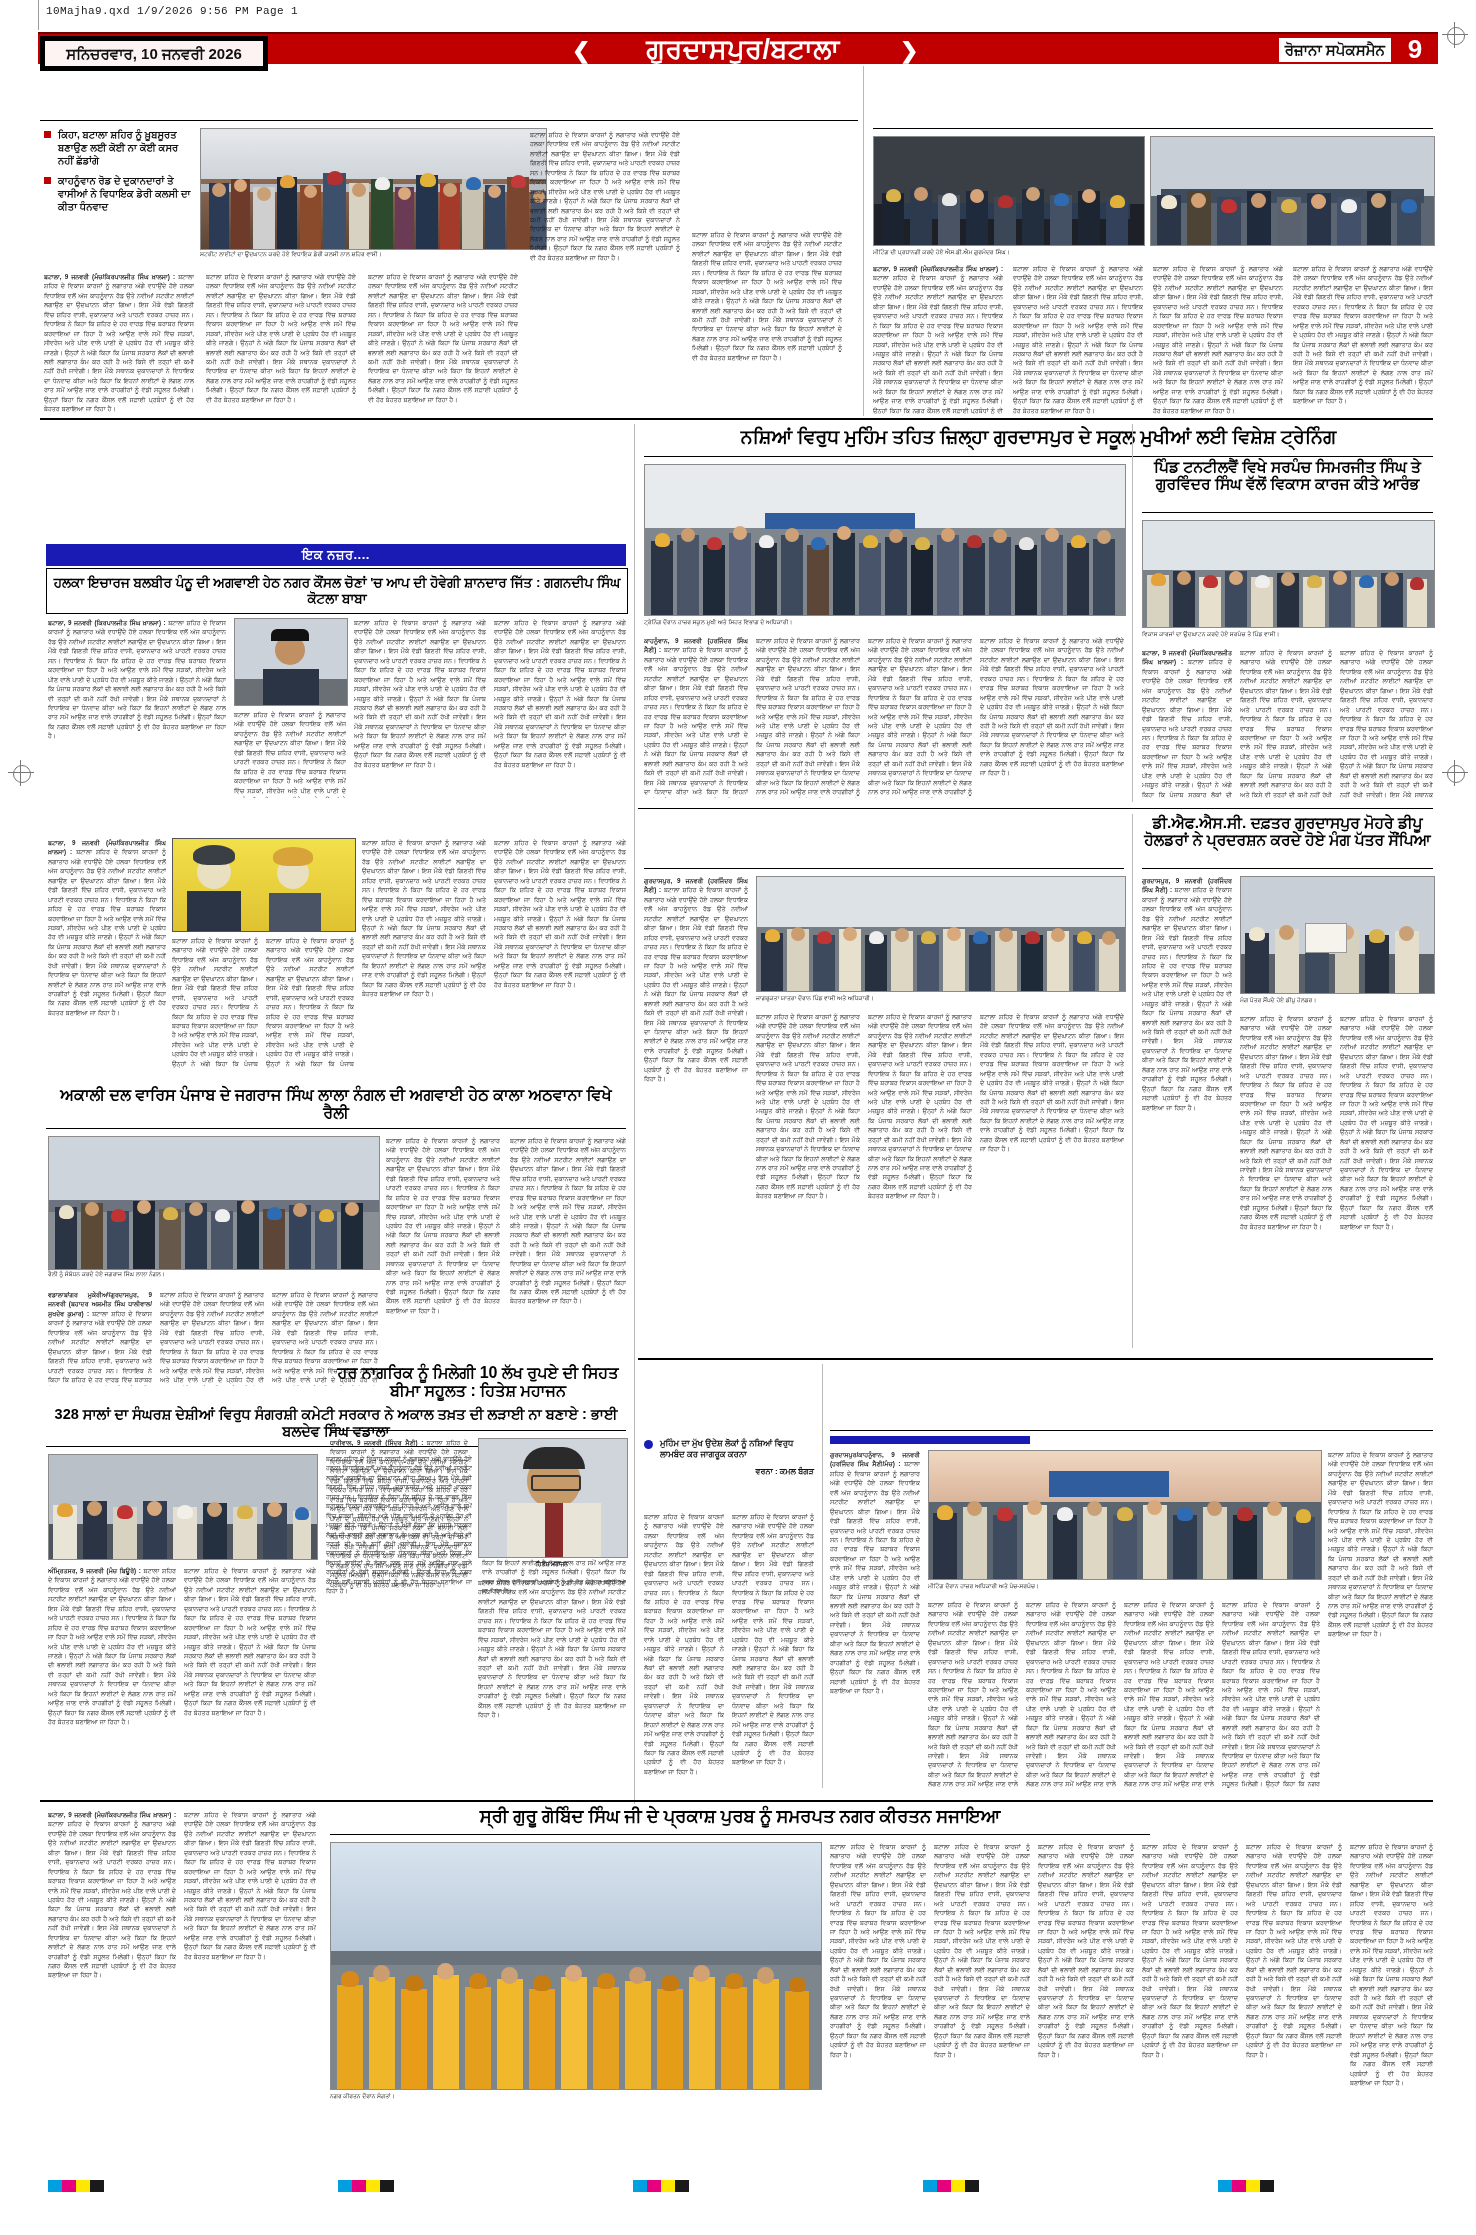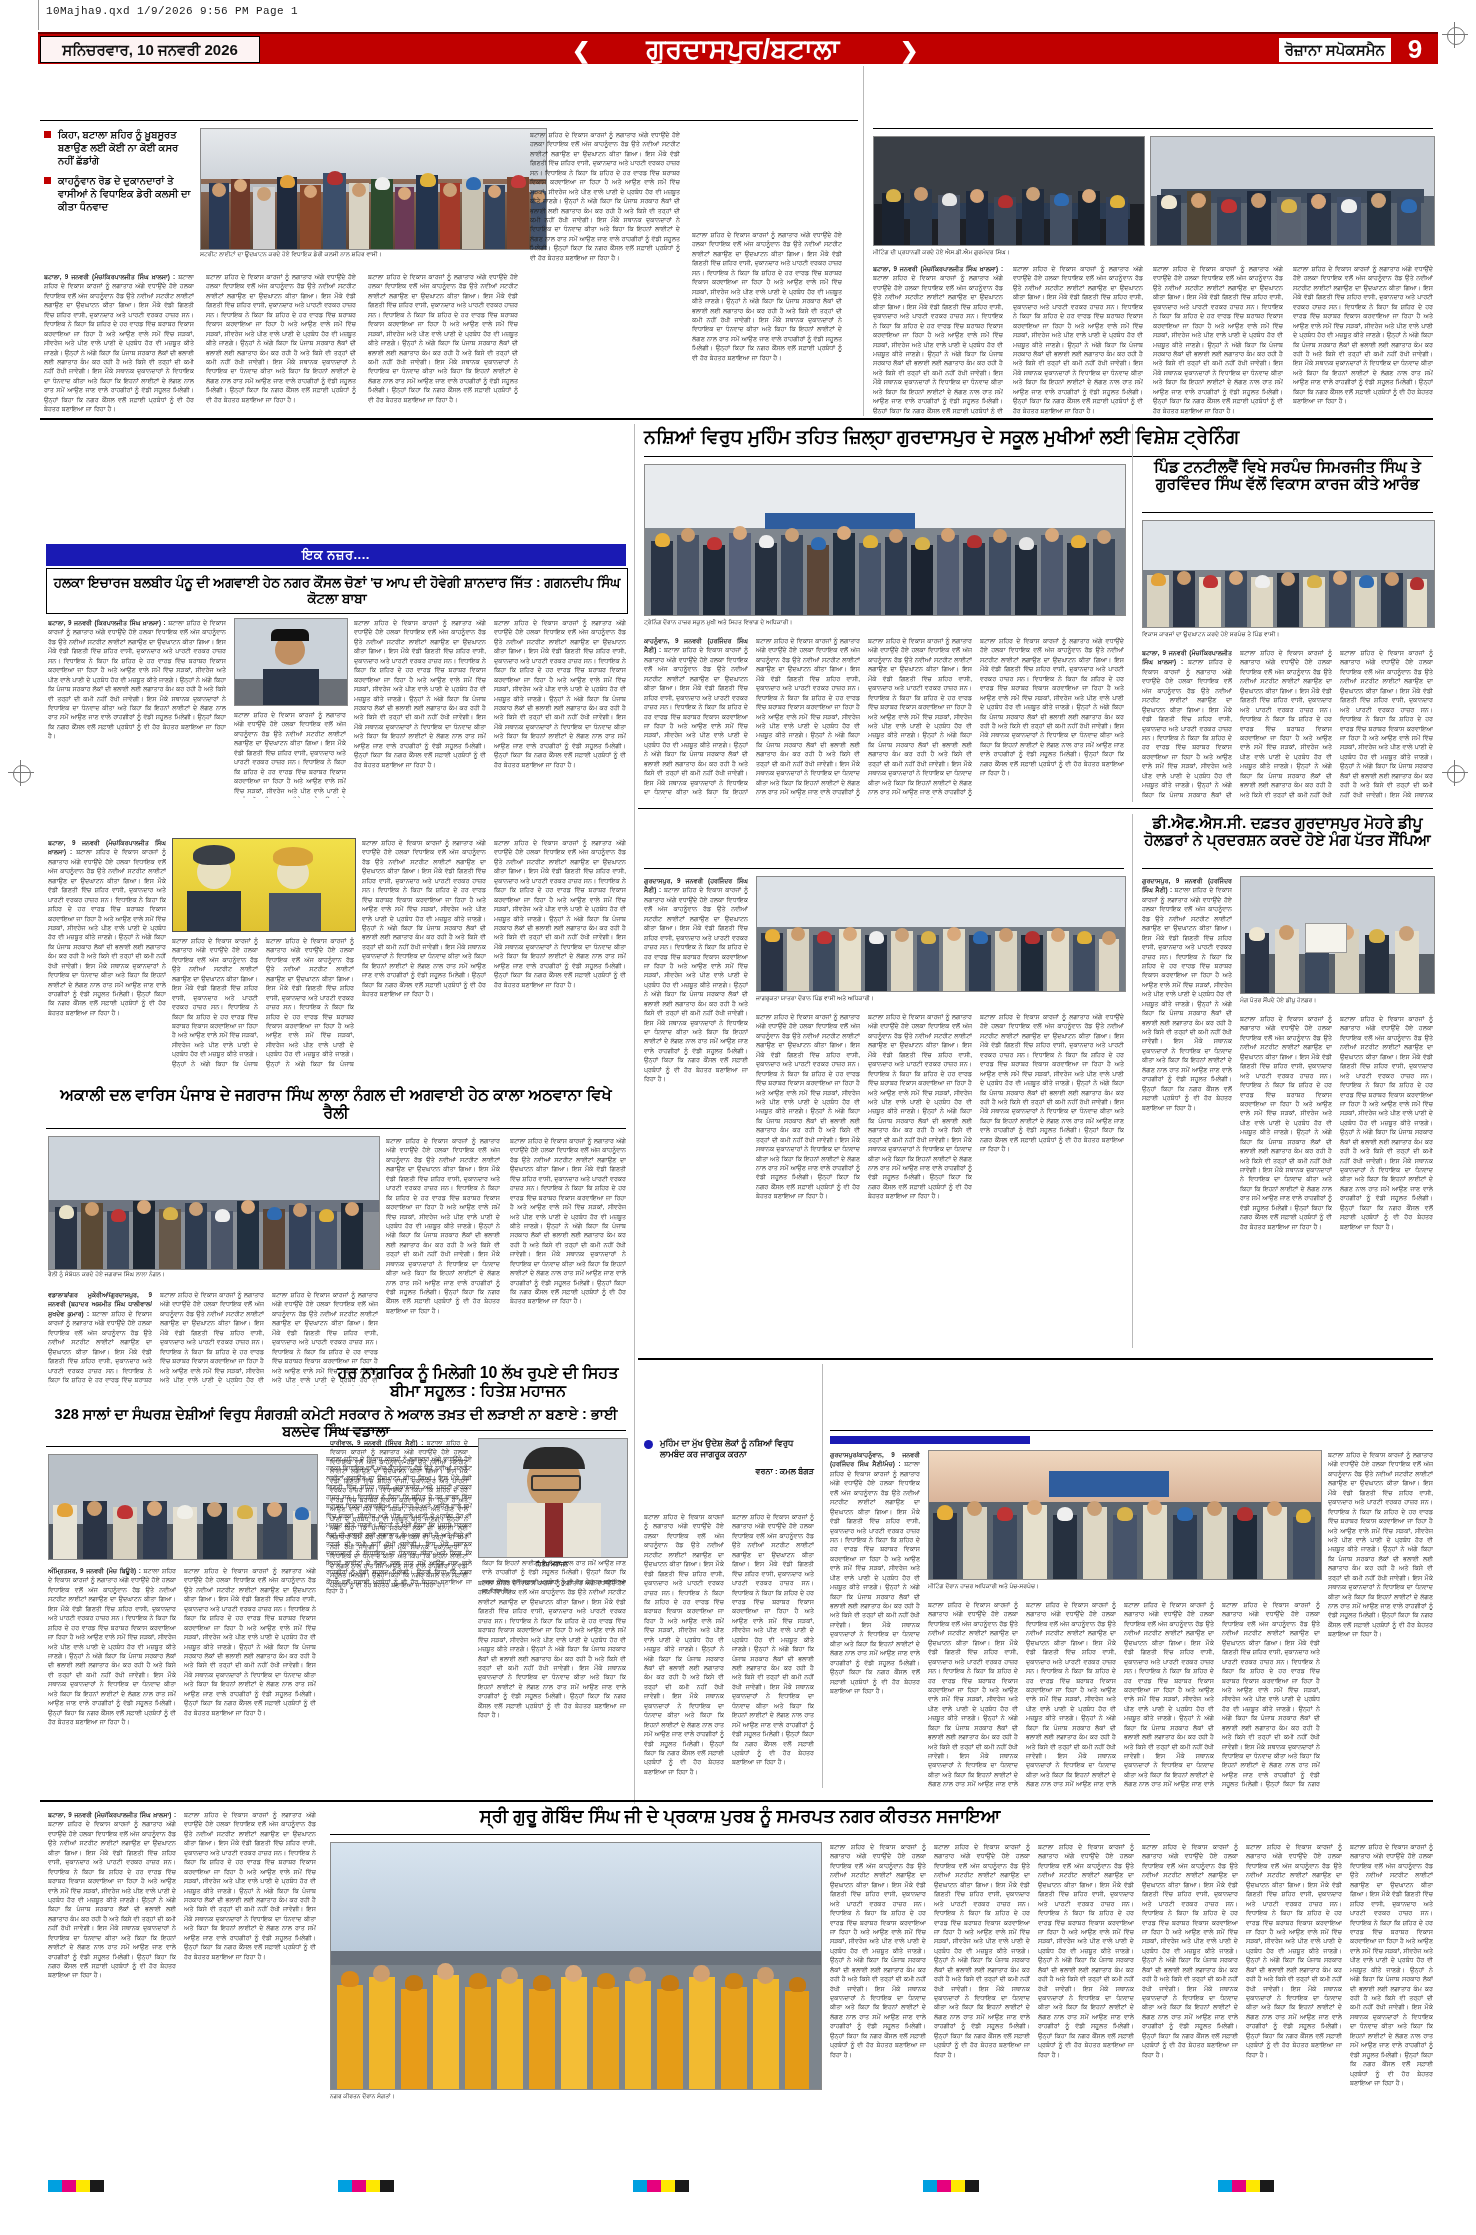--- a/index.html
+++ b/index.html
@@ -13,21 +13,21 @@
   
   .regmark{position:absolute;width:26px;height:26px;}
   .regmark:before{content:"";position:absolute;left:0;top:12px;width:26px;height:1px;background:#777;}
   .regmark:after{content:"";position:absolute;left:12px;top:0;width:1px;height:26px;background:#777;}
   .regcirc{position:absolute;left:5px;top:5px;width:16px;height:16px;border:1px solid #777;border-radius:50%;}
 
   .page{position:absolute;left:38px;top:32px;width:1400px;height:2160px;}
 
   
   .masthead{position:absolute;left:0;top:0;width:1400px;height:30px;background:#c00000;border-top:2px solid #6b0000;}
-  .dateplate{position:absolute;left:2px;top:2px;width:218px;height:25px;background:#fdf3f3;border:1px solid #000000;
+  .dateplate{position:absolute;left:2px;top:2px;width:218px;height:25px;background:#fdf3f3;border:5px solid #000000;
              display:flex;align-items:center;justify-content:center;}
   .dateplate span{font-size:15px;font-weight:bold;color:#111;}
   .sectiontitle{position:absolute;left:545px;top:-2px;width:320px;height:34px;display:flex;align-items:center;justify-content:center;}
   .sectiontitle span{font-size:27px;font-weight:bold;color:#ffffff;letter-spacing:.5px;}
   .chev{position:absolute;top:4px;color:#fff;font-size:22px;font-weight:bold;}
   .chev.l{left:534px;}
   .chev.r{left:862px;}
   .brandplate{position:absolute;right:46px;top:3px;height:24px;background:#ffffff;border:1px solid #c00000;padding:0 6px;display:flex;align-items:center;}
   .brandplate span{font-size:15px;font-weight:bold;color:#111;}
   .pagenum{position:absolute;right:4px;top:0px;width:38px;height:30px;background:#c00000;display:flex;align-items:center;justify-content:center;}
@@ -340,21 +340,21 @@
   </div>
   <div class="bodytext" style="position:absolute;left:10px;top:1534px;width:128px;height:230px;">
     <span class="dateline">ਅੰਮ੍ਰਿਤਸਰ, 9 ਜਨਵਰੀ (ਮੰਚ ਬਿਊਰੋ) :</span>
     <span>ਬਟਾਲਾ ਸ਼ਹਿਰ ਦੇ ਵਿਕਾਸ ਕਾਰਜਾਂ ਨੂੰ ਲਗਾਤਾਰ ਅੱਗੇ ਵਧਾਉਂਦੇ ਹੋਏ ਹਲਕਾ ਵਿਧਾਇਕ ਵਲੋਂ ਅੱਜ ਕਾਹਨੂੰਵਾਨ ਰੋਡ ਉਤੇ ਨਵੀਆਂ ਸਟਰੀਟ ਲਾਈਟਾਂ ਲਗਾਉਣ ਦਾ ਉਦਘਾਟਨ ਕੀਤਾ ਗਿਆ। ਇਸ ਮੌਕੇ ਵੱਡੀ ਗਿਣਤੀ ਵਿੱਚ ਸ਼ਹਿਰ ਵਾਸੀ, ਦੁਕਾਨਦਾਰ ਅਤੇ ਪਾਰਟੀ ਵਰਕਰ ਹਾਜ਼ਰ ਸਨ। ਵਿਧਾਇਕ ਨੇ ਕਿਹਾ ਕਿ ਸ਼ਹਿਰ ਦੇ ਹਰ ਵਾਰਡ ਵਿੱਚ ਬਰਾਬਰ ਵਿਕਾਸ ਕਰਵਾਇਆ ਜਾ ਰਿਹਾ ਹੈ ਅਤੇ ਆਉਣ ਵਾਲੇ ਸਮੇਂ ਵਿੱਚ ਸੜਕਾਂ, ਸੀਵਰੇਜ ਅਤੇ ਪੀਣ ਵਾਲੇ ਪਾਣੀ ਦੇ ਪ੍ਰਬੰਧ ਹੋਰ ਵੀ ਮਜ਼ਬੂਤ ਕੀਤੇ ਜਾਣਗੇ। ਉਨ੍ਹਾਂ ਨੇ ਅੱਗੇ ਕਿਹਾ ਕਿ ਪੰਜਾਬ ਸਰਕਾਰ ਲੋਕਾਂ ਦੀ ਭਲਾਈ ਲਈ ਲਗਾਤਾਰ ਕੰਮ ਕਰ ਰਹੀ ਹੈ ਅਤੇ ਕਿਸੇ ਵੀ ਤਰ੍ਹਾਂ ਦੀ ਕਮੀ ਨਹੀਂ ਰੱਖੀ ਜਾਵੇਗੀ। ਇਸ ਮੌਕੇ ਸਥਾਨਕ ਦੁਕਾਨਦਾਰਾਂ ਨੇ ਵਿਧਾਇਕ ਦਾ ਧੰਨਵਾਦ ਕੀਤਾ ਅਤੇ ਕਿਹਾ ਕਿ ਇਹਨਾਂ ਲਾਈਟਾਂ ਦੇ ਲੱਗਣ ਨਾਲ ਰਾਤ ਸਮੇਂ ਆਉਣ ਜਾਣ ਵਾਲੇ ਰਾਹਗੀਰਾਂ ਨੂੰ ਵੱਡੀ ਸਹੂਲਤ ਮਿਲੇਗੀ। ਉਨ੍ਹਾਂ ਕਿਹਾ ਕਿ ਨਗਰ ਕੌਂਸਲ ਵਲੋਂ ਸਫ਼ਾਈ ਪ੍ਰਬੰਧਾਂ ਨੂੰ ਵੀ ਹੋਰ ਬੇਹਤਰ ਬਣਾਇਆ ਜਾ ਰਿਹਾ ਹੈ।</span>
   </div>
   <div class="bodytext" style="position:absolute;left:146px;top:1534px;width:132px;height:230px;">ਬਟਾਲਾ ਸ਼ਹਿਰ ਦੇ ਵਿਕਾਸ ਕਾਰਜਾਂ ਨੂੰ ਲਗਾਤਾਰ ਅੱਗੇ ਵਧਾਉਂਦੇ ਹੋਏ ਹਲਕਾ ਵਿਧਾਇਕ ਵਲੋਂ ਅੱਜ ਕਾਹਨੂੰਵਾਨ ਰੋਡ ਉਤੇ ਨਵੀਆਂ ਸਟਰੀਟ ਲਾਈਟਾਂ ਲਗਾਉਣ ਦਾ ਉਦਘਾਟਨ ਕੀਤਾ ਗਿਆ। ਇਸ ਮੌਕੇ ਵੱਡੀ ਗਿਣਤੀ ਵਿੱਚ ਸ਼ਹਿਰ ਵਾਸੀ, ਦੁਕਾਨਦਾਰ ਅਤੇ ਪਾਰਟੀ ਵਰਕਰ ਹਾਜ਼ਰ ਸਨ। ਵਿਧਾਇਕ ਨੇ ਕਿਹਾ ਕਿ ਸ਼ਹਿਰ ਦੇ ਹਰ ਵਾਰਡ ਵਿੱਚ ਬਰਾਬਰ ਵਿਕਾਸ ਕਰਵਾਇਆ ਜਾ ਰਿਹਾ ਹੈ ਅਤੇ ਆਉਣ ਵਾਲੇ ਸਮੇਂ ਵਿੱਚ ਸੜਕਾਂ, ਸੀਵਰੇਜ ਅਤੇ ਪੀਣ ਵਾਲੇ ਪਾਣੀ ਦੇ ਪ੍ਰਬੰਧ ਹੋਰ ਵੀ ਮਜ਼ਬੂਤ ਕੀਤੇ ਜਾਣਗੇ। ਉਨ੍ਹਾਂ ਨੇ ਅੱਗੇ ਕਿਹਾ ਕਿ ਪੰਜਾਬ ਸਰਕਾਰ ਲੋਕਾਂ ਦੀ ਭਲਾਈ ਲਈ ਲਗਾਤਾਰ ਕੰਮ ਕਰ ਰਹੀ ਹੈ ਅਤੇ ਕਿਸੇ ਵੀ ਤਰ੍ਹਾਂ ਦੀ ਕਮੀ ਨਹੀਂ ਰੱਖੀ ਜਾਵੇਗੀ। ਇਸ ਮੌਕੇ ਸਥਾਨਕ ਦੁਕਾਨਦਾਰਾਂ ਨੇ ਵਿਧਾਇਕ ਦਾ ਧੰਨਵਾਦ ਕੀਤਾ ਅਤੇ ਕਿਹਾ ਕਿ ਇਹਨਾਂ ਲਾਈਟਾਂ ਦੇ ਲੱਗਣ ਨਾਲ ਰਾਤ ਸਮੇਂ ਆਉਣ ਜਾਣ ਵਾਲੇ ਰਾਹਗੀਰਾਂ ਨੂੰ ਵੱਡੀ ਸਹੂਲਤ ਮਿਲੇਗੀ। ਉਨ੍ਹਾਂ ਕਿਹਾ ਕਿ ਨਗਰ ਕੌਂਸਲ ਵਲੋਂ ਸਫ਼ਾਈ ਪ੍ਰਬੰਧਾਂ ਨੂੰ ਵੀ ਹੋਰ ਬੇਹਤਰ ਬਣਾਇਆ ਜਾ ਰਿਹਾ ਹੈ।</div>
   <div class="bodytext" style="position:absolute;left:288px;top:1422px;width:146px;height:342px;">ਬਟਾਲਾ ਸ਼ਹਿਰ ਦੇ ਵਿਕਾਸ ਕਾਰਜਾਂ ਨੂੰ ਲਗਾਤਾਰ ਅੱਗੇ ਵਧਾਉਂਦੇ ਹੋਏ ਹਲਕਾ ਵਿਧਾਇਕ ਵਲੋਂ ਅੱਜ ਕਾਹਨੂੰਵਾਨ ਰੋਡ ਉਤੇ ਨਵੀਆਂ ਸਟਰੀਟ ਲਾਈਟਾਂ ਲਗਾਉਣ ਦਾ ਉਦਘਾਟਨ ਕੀਤਾ ਗਿਆ। ਇਸ ਮੌਕੇ ਵੱਡੀ ਗਿਣਤੀ ਵਿੱਚ ਸ਼ਹਿਰ ਵਾਸੀ, ਦੁਕਾਨਦਾਰ ਅਤੇ ਪਾਰਟੀ ਵਰਕਰ ਹਾਜ਼ਰ ਸਨ। ਵਿਧਾਇਕ ਨੇ ਕਿਹਾ ਕਿ ਸ਼ਹਿਰ ਦੇ ਹਰ ਵਾਰਡ ਵਿੱਚ ਬਰਾਬਰ ਵਿਕਾਸ ਕਰਵਾਇਆ ਜਾ ਰਿਹਾ ਹੈ ਅਤੇ ਆਉਣ ਵਾਲੇ ਸਮੇਂ ਵਿੱਚ ਸੜਕਾਂ, ਸੀਵਰੇਜ ਅਤੇ ਪੀਣ ਵਾਲੇ ਪਾਣੀ ਦੇ ਪ੍ਰਬੰਧ ਹੋਰ ਵੀ ਮਜ਼ਬੂਤ ਕੀਤੇ ਜਾਣਗੇ। ਉਨ੍ਹਾਂ ਨੇ ਅੱਗੇ ਕਿਹਾ ਕਿ ਪੰਜਾਬ ਸਰਕਾਰ ਲੋਕਾਂ ਦੀ ਭਲਾਈ ਲਈ ਲਗਾਤਾਰ ਕੰਮ ਕਰ ਰਹੀ ਹੈ ਅਤੇ ਕਿਸੇ ਵੀ ਤਰ੍ਹਾਂ ਦੀ ਕਮੀ ਨਹੀਂ ਰੱਖੀ ਜਾਵੇਗੀ। ਇਸ ਮੌਕੇ ਸਥਾਨਕ ਦੁਕਾਨਦਾਰਾਂ ਨੇ ਵਿਧਾਇਕ ਦਾ ਧੰਨਵਾਦ ਕੀਤਾ ਅਤੇ ਕਿਹਾ ਕਿ ਇਹਨਾਂ ਲਾਈਟਾਂ ਦੇ ਲੱਗਣ ਨਾਲ ਰਾਤ ਸਮੇਂ ਆਉਣ ਜਾਣ ਵਾਲੇ ਰਾਹਗੀਰਾਂ ਨੂੰ ਵੱਡੀ ਸਹੂਲਤ ਮਿਲੇਗੀ। ਉਨ੍ਹਾਂ ਕਿਹਾ ਕਿ ਨਗਰ ਕੌਂਸਲ ਵਲੋਂ ਸਫ਼ਾਈ ਪ੍ਰਬੰਧਾਂ ਨੂੰ ਵੀ ਹੋਰ ਬੇਹਤਰ ਬਣਾਇਆ ਜਾ ਰਿਹਾ ਹੈ।</div>
   <div class="bodytext" style="position:absolute;left:444px;top:1422px;width:144px;height:342px;">ਬਟਾਲਾ ਸ਼ਹਿਰ ਦੇ ਵਿਕਾਸ ਕਾਰਜਾਂ ਨੂੰ ਲਗਾਤਾਰ ਅੱਗੇ ਵਧਾਉਂਦੇ ਹੋਏ ਹਲਕਾ ਵਿਧਾਇਕ ਵਲੋਂ ਅੱਜ ਕਾਹਨੂੰਵਾਨ ਰੋਡ ਉਤੇ ਨਵੀਆਂ ਸਟਰੀਟ ਲਾਈਟਾਂ ਲਗਾਉਣ ਦਾ ਉਦਘਾਟਨ ਕੀਤਾ ਗਿਆ। ਇਸ ਮੌਕੇ ਵੱਡੀ ਗਿਣਤੀ ਵਿੱਚ ਸ਼ਹਿਰ ਵਾਸੀ, ਦੁਕਾਨਦਾਰ ਅਤੇ ਪਾਰਟੀ ਵਰਕਰ ਹਾਜ਼ਰ ਸਨ। ਵਿਧਾਇਕ ਨੇ ਕਿਹਾ ਕਿ ਸ਼ਹਿਰ ਦੇ ਹਰ ਵਾਰਡ ਵਿੱਚ ਬਰਾਬਰ ਵਿਕਾਸ ਕਰਵਾਇਆ ਜਾ ਰਿਹਾ ਹੈ ਅਤੇ ਆਉਣ ਵਾਲੇ ਸਮੇਂ ਵਿੱਚ ਸੜਕਾਂ, ਸੀਵਰੇਜ ਅਤੇ ਪੀਣ ਵਾਲੇ ਪਾਣੀ ਦੇ ਪ੍ਰਬੰਧ ਹੋਰ ਵੀ ਮਜ਼ਬੂਤ ਕੀਤੇ ਜਾਣਗੇ। ਉਨ੍ਹਾਂ ਨੇ ਅੱਗੇ ਕਿਹਾ ਕਿ ਪੰਜਾਬ ਸਰਕਾਰ ਲੋਕਾਂ ਦੀ ਭਲਾਈ ਲਈ ਲਗਾਤਾਰ ਕੰਮ ਕਰ ਰਹੀ ਹੈ ਅਤੇ ਕਿਸੇ ਵੀ ਤਰ੍ਹਾਂ ਦੀ ਕਮੀ ਨਹੀਂ ਰੱਖੀ ਜਾਵੇਗੀ। ਇਸ ਮੌਕੇ ਸਥਾਨਕ ਦੁਕਾਨਦਾਰਾਂ ਨੇ ਵਿਧਾਇਕ ਦਾ ਧੰਨਵਾਦ ਕੀਤਾ ਅਤੇ ਕਿਹਾ ਕਿ ਇਹਨਾਂ ਲਾਈਟਾਂ ਦੇ ਲੱਗਣ ਨਾਲ ਰਾਤ ਸਮੇਂ ਆਉਣ ਜਾਣ ਵਾਲੇ ਰਾਹਗੀਰਾਂ ਨੂੰ ਵੱਡੀ ਸਹੂਲਤ ਮਿਲੇਗੀ। ਉਨ੍ਹਾਂ ਕਿਹਾ ਕਿ ਨਗਰ ਕੌਂਸਲ ਵਲੋਂ ਸਫ਼ਾਈ ਪ੍ਰਬੰਧਾਂ ਨੂੰ ਵੀ ਹੋਰ ਬੇਹਤਰ ਬਣਾਇਆ ਜਾ ਰਿਹਾ ਹੈ।</div>
 
   <div class="col-rule" style="left:596px;top:392px;height:1380px;"></div>
-  <div class="hl" style="position:absolute;left:606px;top:394px;width:789px;font-size:19px;">ਨਸ਼ਿਆਂ ਵਿਰੁਧ ਮੁਹਿੰਮ ਤਹਿਤ ਜ਼ਿਲ੍ਹਾ ਗੁਰਦਾਸਪੁਰ ਦੇ ਸਕੂਲ ਮੁਖੀਆਂ ਲਈ ਵਿਸ਼ੇਸ਼ ਟ੍ਰੇਨਿੰਗ</div>
+  <div class="hl" style="position:absolute;left:606px;top:394px;width:789px;font-size:19px;text-align:center;">ਨਸ਼ਿਆਂ ਵਿਰੁਧ ਮੁਹਿੰਮ ਤਹਿਤ ਜ਼ਿਲ੍ਹਾ ਗੁਰਦਾਸਪੁਰ ਦੇ ਸਕੂਲ ਮੁਖੀਆਂ ਲਈ ਵਿਸ਼ੇਸ਼ ਟ੍ਰੇਨਿੰਗ</div>
   <div class="hrule" style="left:606px;top:424px;width:789px;"></div>
 
   <div class="photo" style="left:606px;top:432px;width:480px;height:150px;">
     <div class="sky" style="background:#e8ebee;height:42%;"></div>
     <div style="position:absolute;left:0;bottom:0;width:100%;height:58%;background:#7f868e;"></div>
     <div style="position:absolute;left:120px;top:48px;width:150px;height:16px;background:#2f5d9e;"></div>
     <div class="ppl" style="left:4px;width:472px;height:100px;">
       <i style="left:2px;width:22px;height:74px;background:#2a3445;"></i>
         <div class="turb" style="left:6px;top:18px;width:15px;height:14px;background:#e8b03a;"></div>
       <i style="left:28px;width:22px;height:80px;background:#4a5568;"></i>

